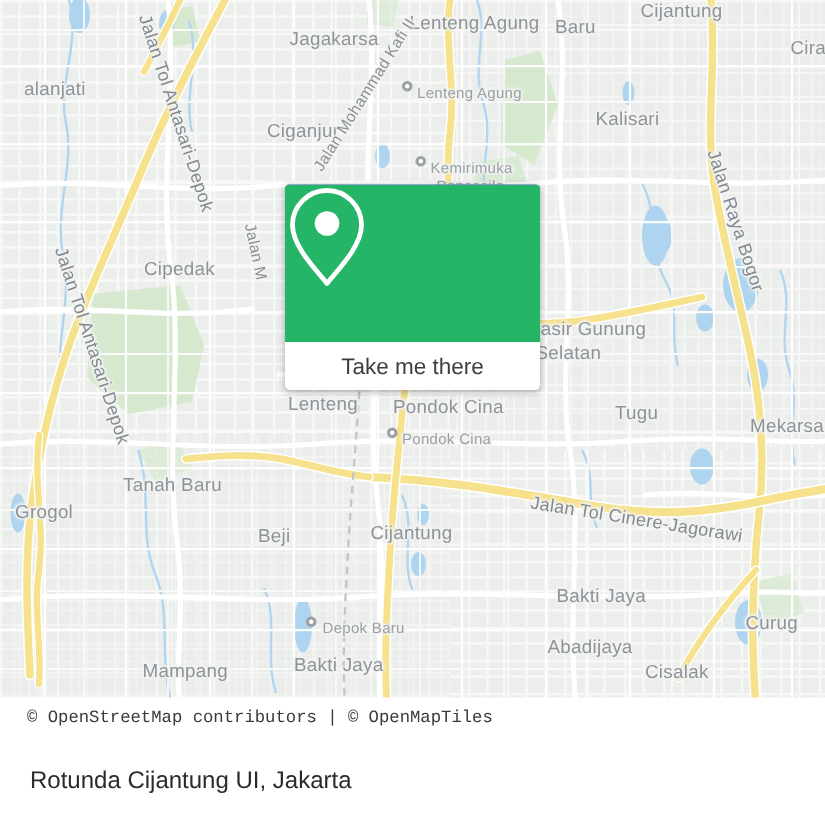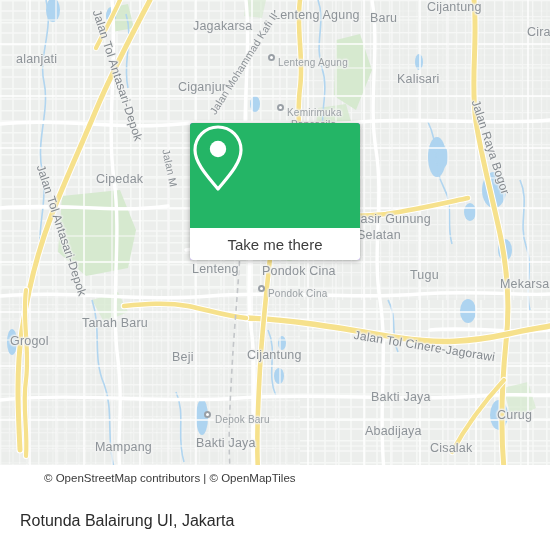--- a/index.html
+++ b/index.html
@@ -64,23 +64,22 @@
   }
 
   
   #attrib{
     position:absolute;left:0;top:465px;width:550px;height:26px;
     background:#ffffff;
     display:flex;align-items:center;
     z-index:4;
   }
   #attrib span{
-    font-size:11.5px;color:#3a3a3a;padding-left:8px;
-    font-family:Liberation Sans, sans-serif;
-    margin-left:36px;
+    font-size:11.5px;color:#3a3a3a;padding-left:18px;
+    font-family:Liberation Mono, monospace;
   }
 
   
   #footer{
     position:absolute;left:0;top:491px;width:550px;height:59px;
     background:#ffffff;
     z-index:4;
   }
   #footer-title{
     position:absolute;left:20px;top:0;height:59px;
@@ -278,16 +277,16 @@
         <span>Take me there</span>
       </div>
     </div>
   </div>
 
   <div id="attrib">
     <span>© OpenStreetMap contributors | © OpenMapTiles</span>
   </div>
 
   <div id="footer">
-    <div id="footer-title">Rotunda Balairung UI, Jakarta</div>
+    <div id="footer-title">Rotunda Cijantung UI, Jakarta</div>
   </div>
 
 </div>
 
 </body></html>

